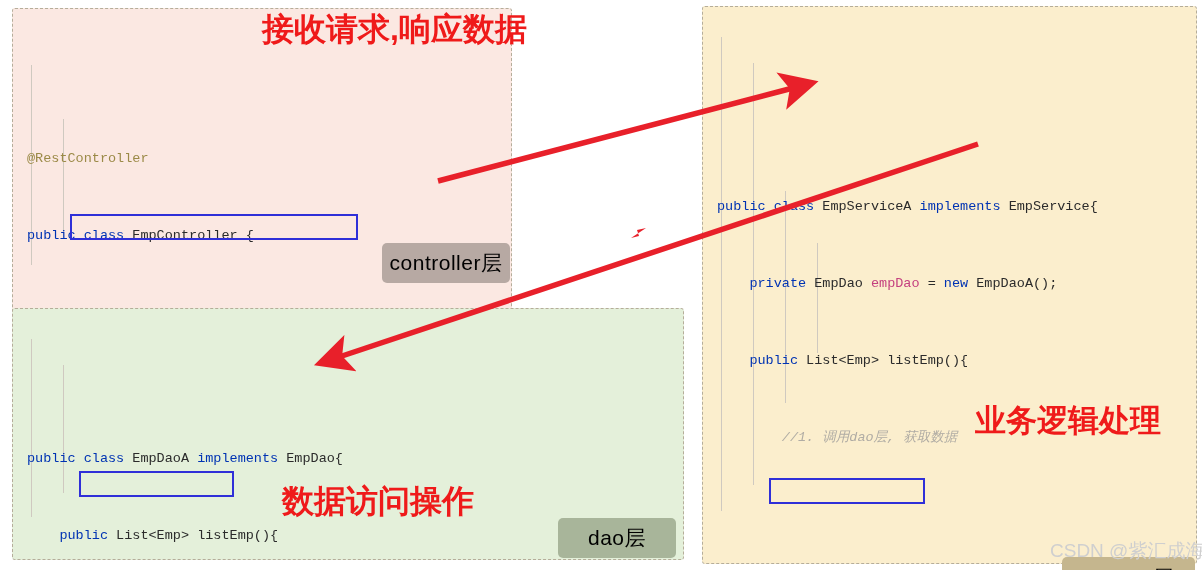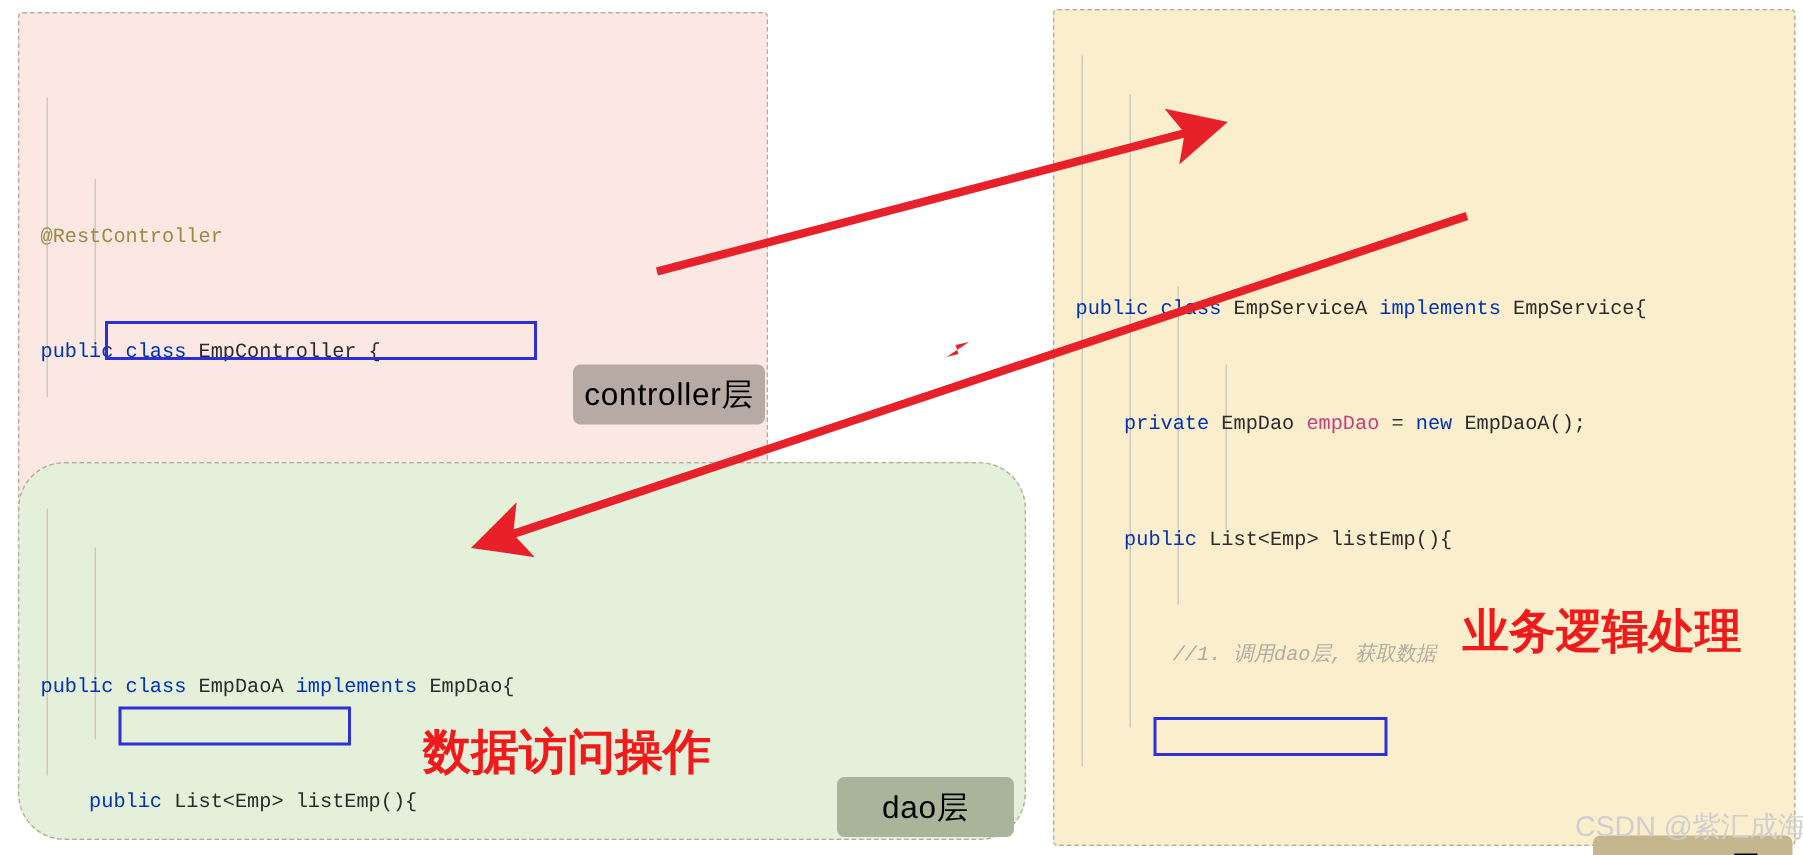--- a/index.html
+++ b/index.html
@@ -14,21 +14,21 @@
 
   
   .panel{
     position:absolute;
     border:1.5px dashed #b5ad9a;
     border-radius:3px;
     box-sizing:border-box;
     overflow:hidden;
   }
   .panel.controller{left:12px;top:8px;width:500px;height:329px;background:#fbe8e2;}
-  .panel.dao{left:12px;top:308px;width:672px;height:252px;background:#e4f0da;border-radius:31px;}
+  .panel.dao{left:12px;top:308px;width:672px;height:252px;background:#e4f0da;}
   .panel.service{left:702px;top:6px;width:495px;height:558px;background:#fbeecd;}
 
   .code{
     position:relative;
     font-family:"Liberation Mono", monospace;
     font-size:13.5px;
     line-height:25.6px;
     white-space:pre;
     color:#2b2b2b;
   }
@@ -118,20 +118,21 @@
       
       
       
       
 
       <div class="retbox" style="left:57px;top:205px;width:288px;height:26px;"></div>
     </div>
   </div>
 
   <div class="badge controller">controller层</div>
+  <div class="redlabel l1">接收请求,响应数据</div>
 
   <div class="panel dao">
     <div class="code">
       <div class="guide" style="left:18px;top:30px;height:178px;"></div>
       <div class="guide" style="left:50px;top:56px;height:128px;"></div>
 
       <div class="ln"><span class="kw">public class</span><span> EmpDaoA </span><span class="kw">implements</span><span> EmpDao{</span></div>
       <div class="ln"><span class="kw">    public</span><span> List&lt;Emp&gt; listEmp(){</span></div>
       
       

